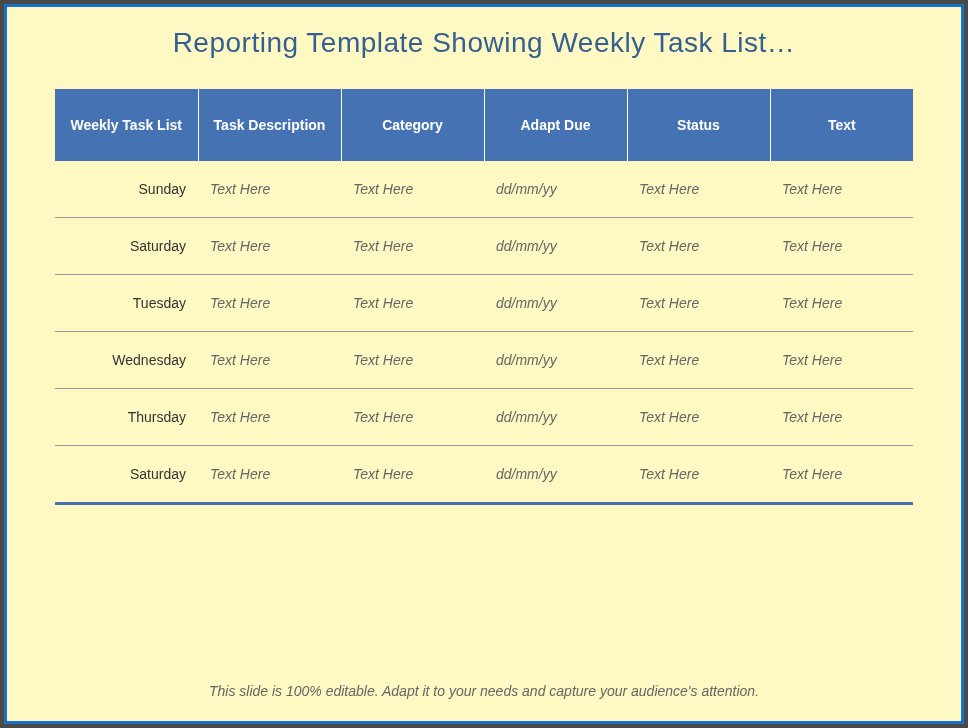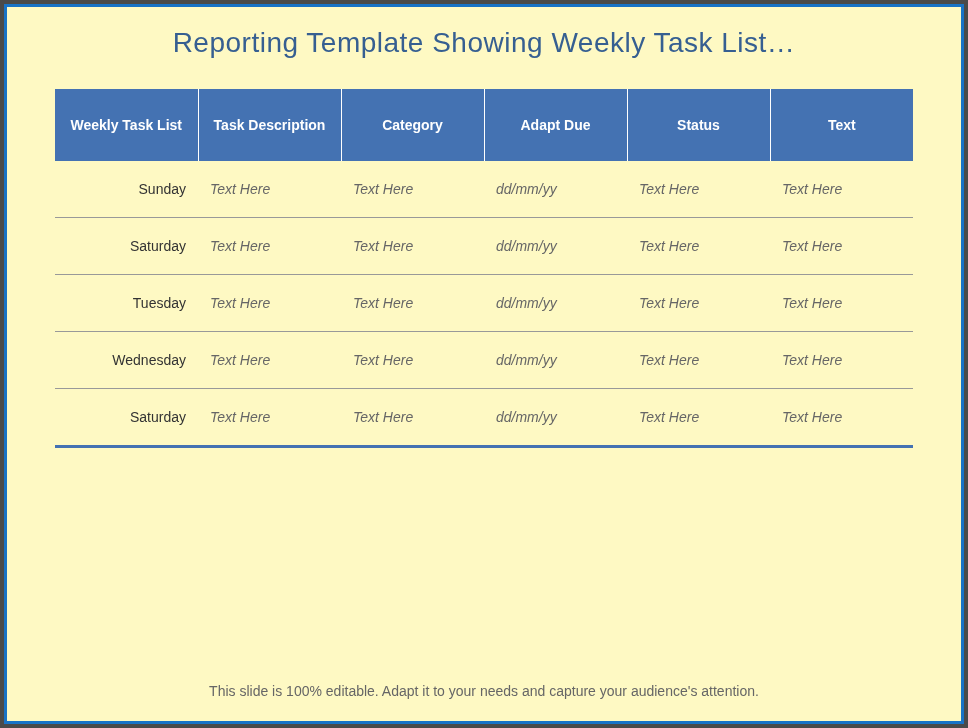--- a/index.html
+++ b/index.html
@@ -61,20 +61,21 @@
       font-weight: normal;
       color: #333333;
       text-align: right;
     }
     .placeholder-cell {
       font-style: italic;
       color: #666666;
       text-align: left;
     }
     .footer-note {
+      font-style: italic;
       color: #666666;
       font-size: 14px;
       text-align: center;
       position: absolute;
       bottom: 22px;
       left: 0;
       right: 0;
     }
   </style>
 </head>
@@ -121,20 +122,28 @@
       </tr>
       <tr>
         <td class="day-cell">Wednesday</td>
         <td class="placeholder-cell">Text Here</td>
         <td class="placeholder-cell">Text Here</td>
         <td class="placeholder-cell">dd/mm/yy</td>
         <td class="placeholder-cell">Text Here</td>
         <td class="placeholder-cell">Text Here</td>
       </tr>
       <tr>
+        <td class="day-cell">Thursday</td>
+        <td class="placeholder-cell">Text Here</td>
+        <td class="placeholder-cell">Text Here</td>
+        <td class="placeholder-cell">dd/mm/yy</td>
+        <td class="placeholder-cell">Text Here</td>
+        <td class="placeholder-cell">Text Here</td>
+      </tr>
+      <tr>
         <td class="day-cell">Saturday</td>
         <td class="placeholder-cell">Text Here</td>
         <td class="placeholder-cell">Text Here</td>
         <td class="placeholder-cell">dd/mm/yy</td>
         <td class="placeholder-cell">Text Here</td>
         <td class="placeholder-cell">Text Here</td>
       </tr>
     </tbody>
   </table>
 

